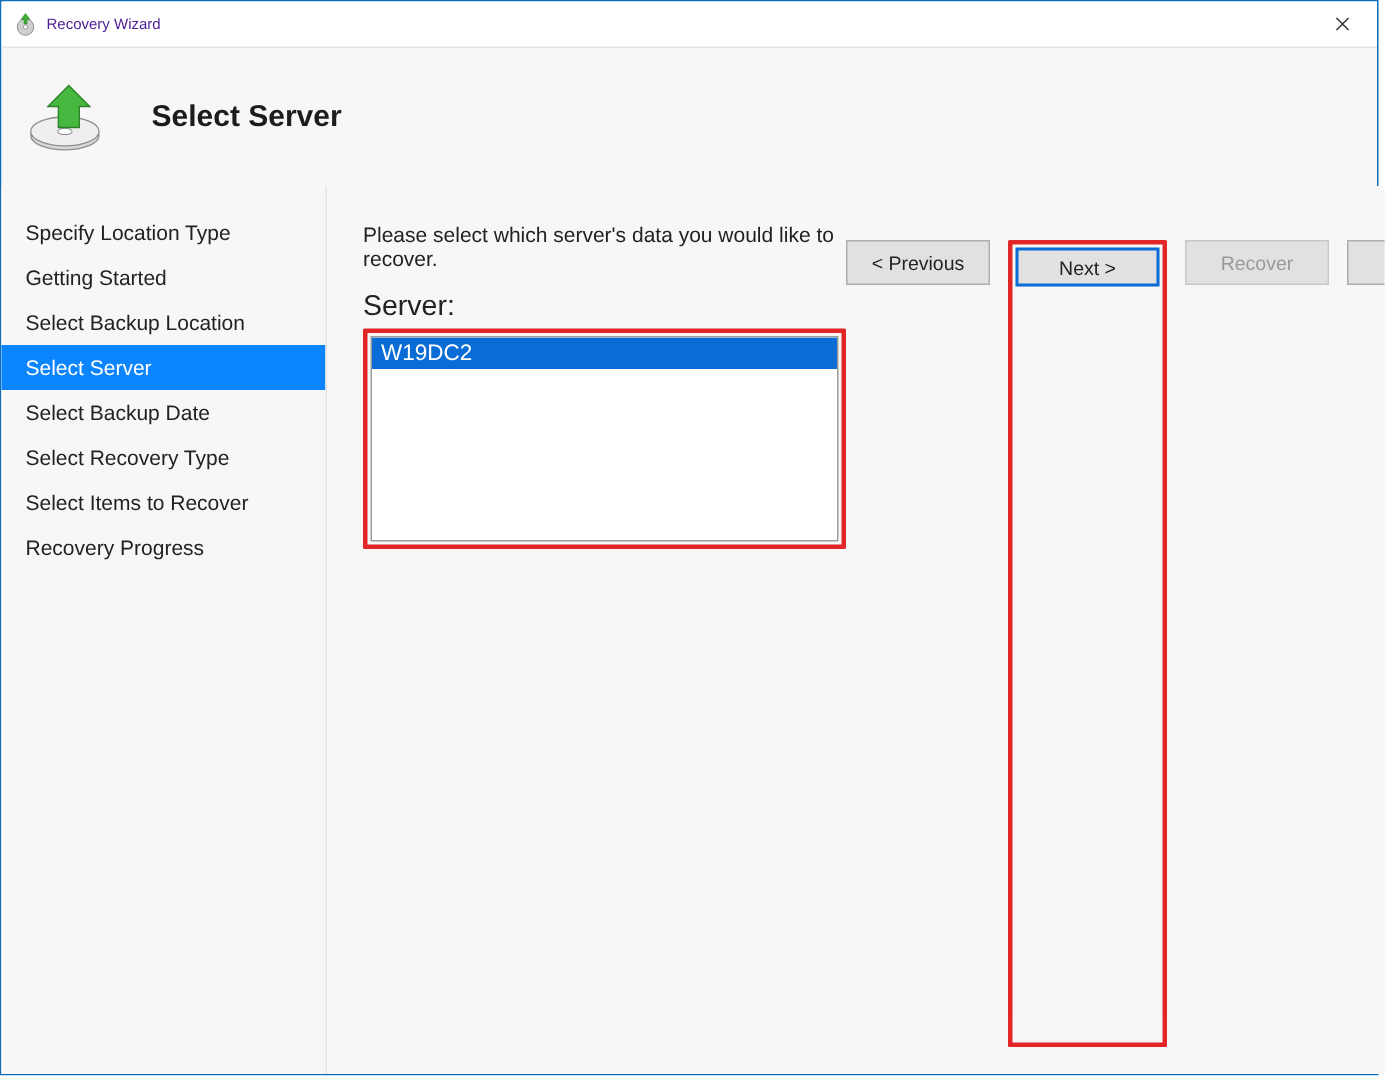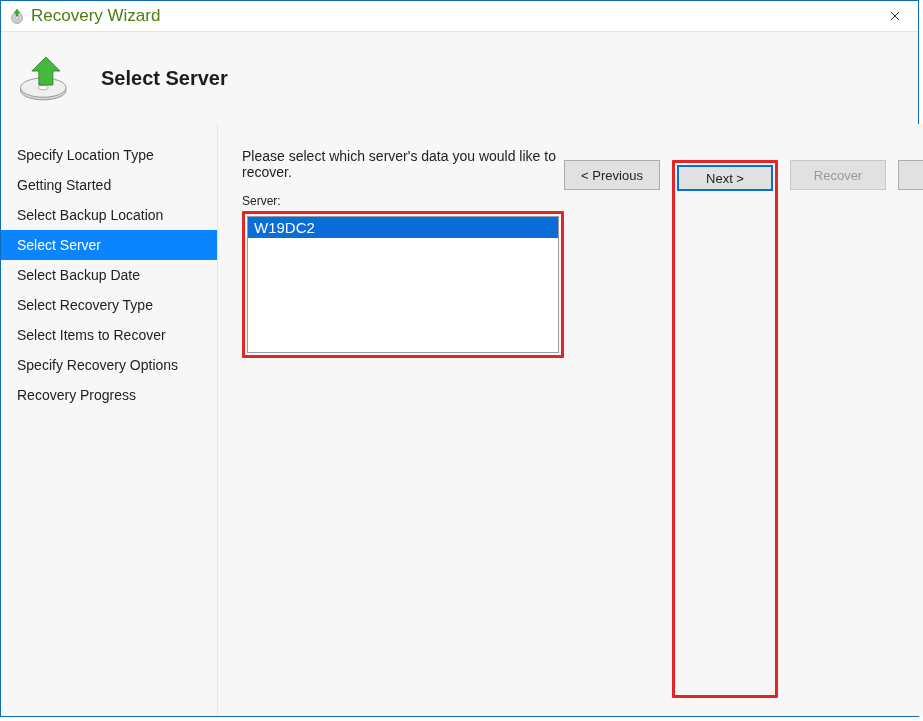--- a/index.html
+++ b/index.html
@@ -29,22 +29,22 @@
     background: #fff;
   }
   .titlebar .app-icon {
     width: 16px; height: 16px;
     margin-right: 6px;
     position: relative;
     flex: 0 0 auto;
   }
   .titlebar .title {
     flex: 1 1 auto;
-    font-size: 17px;
-    color: #4d7c0f;
+    font-size: 10px;
+    color: #4c1d95;
   }
   .titlebar .win-close {
     width: 46px;
     height: 100%;
     display: flex;
     align-items: center;
     justify-content: center;
     color: #333;
   }
   
@@ -98,21 +98,21 @@
     display: flex;
     flex-direction: row;
   }
   .content-inner { flex: 1 1 auto; }
   .instruction {
     margin: 6px 0 14px 0;
     font-size: 14px;
   }
   .field-label {
     margin: 0 0 3px 0;
-    font-size: 12px;
+    font-size: 19px;
   }
   .listbox-wrap {
     display: inline-block;
     border: 3px solid #e22527;
     padding: 2px;
     border-radius: 1px;
   }
   .listbox {
     width: 312px;
     height: 137px;
@@ -201,21 +201,20 @@
   <div class="body-area">
 
     <div class="sidebar" id="sidebar">
         <div class="step">Specify Location Type</div>
         <div class="step">Getting Started</div>
         <div class="step">Select Backup Location</div>
         <div class="step active">Select Server</div>
         <div class="step">Select Backup Date</div>
         <div class="step">Select Recovery Type</div>
         <div class="step">Select Items to Recover</div>
-        <div class="step">Specify Recovery Options</div>
         <div class="step">Recovery Progress</div>
       </div>
 
     <div class="content">
       <div class="content-inner">
         <div class="instruction">Please select which server's data you would like to recover.</div>
         <div class="field-label">Server:</div>
         <div class="listbox-wrap">
           <div class="listbox" id="server-list">
               <div class="item selected">W19DC2</div>

